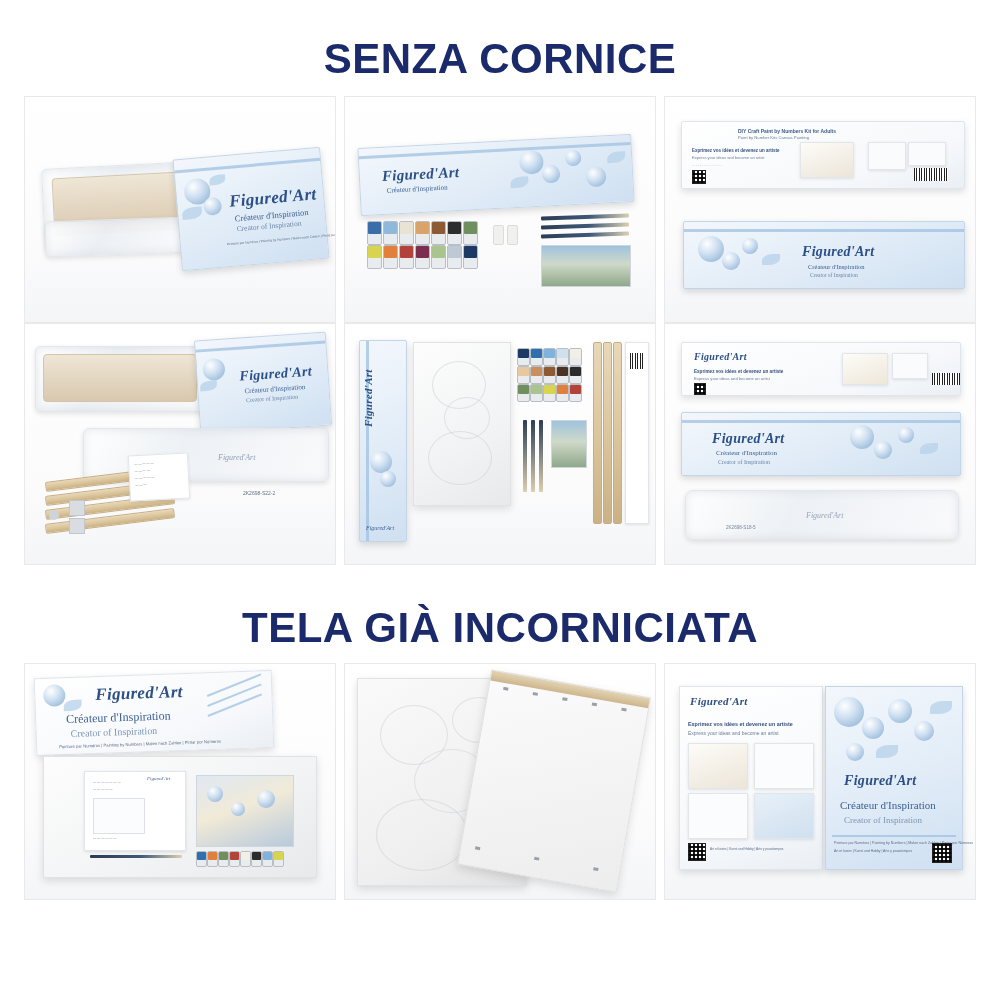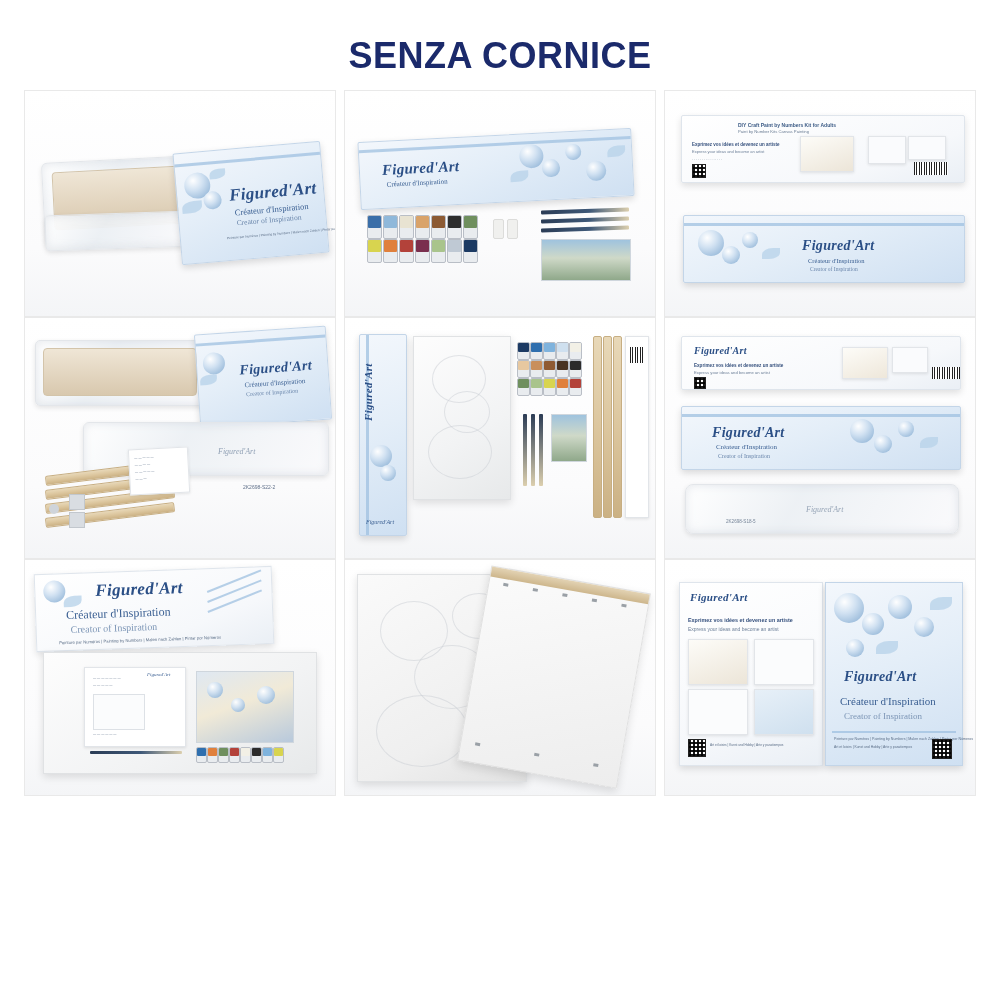--- a/index.html
+++ b/index.html
@@ -21,21 +21,21 @@
     flex-direction: column;
     box-sizing: border-box;
     padding: 0;
   }
   .section {
     display: flex;
     flex-direction: column;
     align-items: center;
   }
   .section-title {
-    font-size: 36px;
+    font-size: 42px;
     font-weight: bold;
     color: #1b2a6b;
     letter-spacing: 0.5px;
     text-align: center;
     text-transform: uppercase;
     line-height: 1;
     font-family: "Liberation Sans", sans-serif;
   }
   .s1 .section-title { margin-top: 38px; margin-bottom: 16px; }
   .s2 .section-title { margin-top: 44px; margin-bottom: 16px; }
@@ -463,20 +463,21 @@
         <div class="wrap-plastic" style="left:20px; top:166px; width:272px; height:48px; border-radius:8px;">
           <div class="label-txt" style="left:120px; top:20px; font-size:8px; color:#98a6b8; font-style:italic; font-family:'Liberation Serif',serif;">Figured'Art</div>
           <div class="label-txt" style="left:40px; top:34px; font-size:4.6px; color:#778699;">2K2698-S18-5</div>
         </div>
       </div>
 
     </div>
   </div>
 
   <div class="section s3">
+    <div class="section-title">TELA GIÀ INCORNICIATA</div>
     <div class="row row3">
 
       <div class="cell">
         <div class="bg-soft"></div>
 
         <div class="box-white shadow-soft" style="left:10px; top:10px; width:236px; height:76px; transform:rotate(-2deg);">
           <div class="floral" style="left:8px; top:6px; width:22px; height:22px;"></div>
           <div class="leaf" style="left:28px; top:22px; width:18px; height:11px;"></div>
           <div class="brand" style="left:60px; top:8px; font-size:17px;">Figured'Art</div>
           <div class="subline" style="left:30px; top:34px; font-size:12px;">Créateur d'Inspiration</div>

